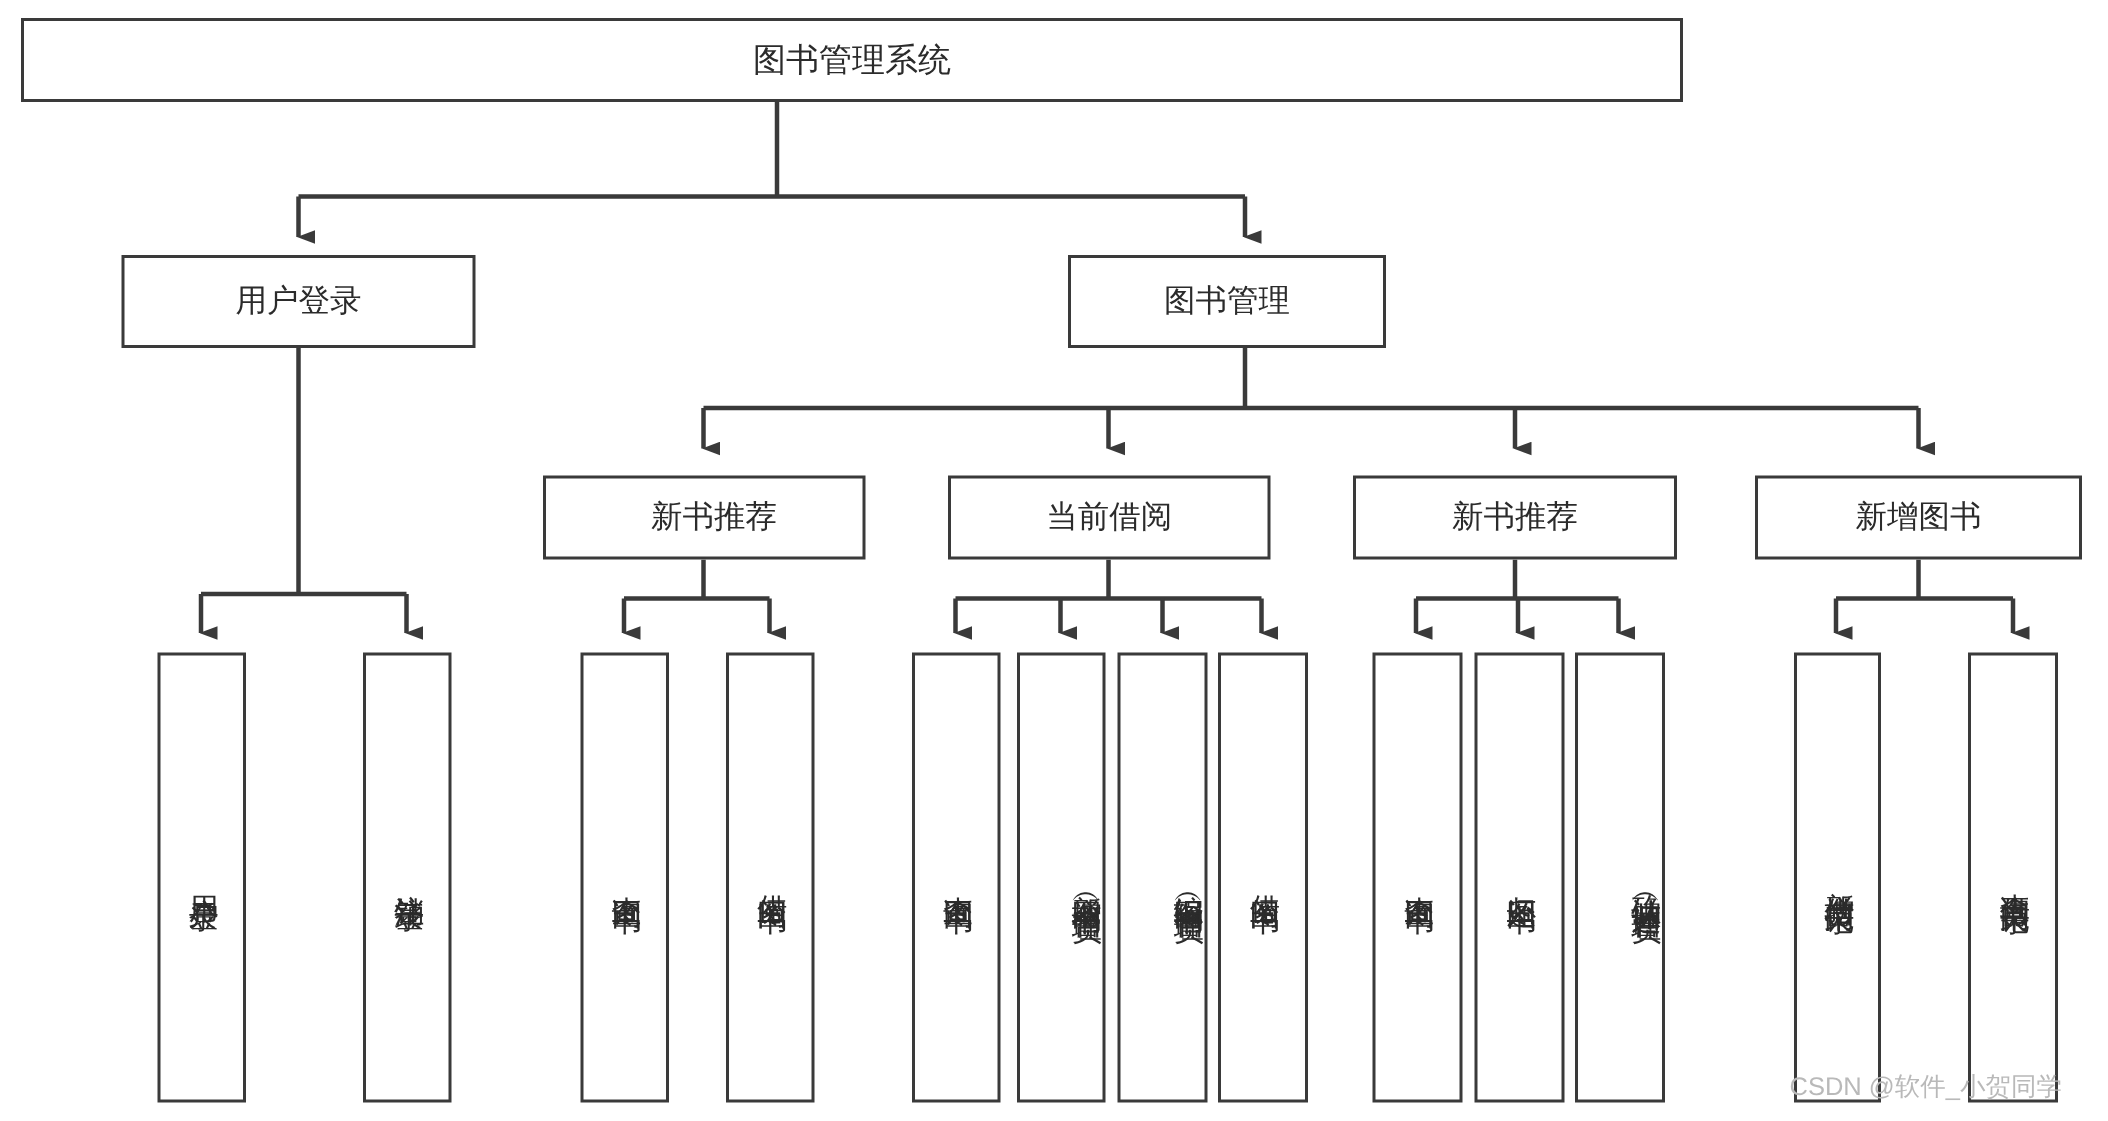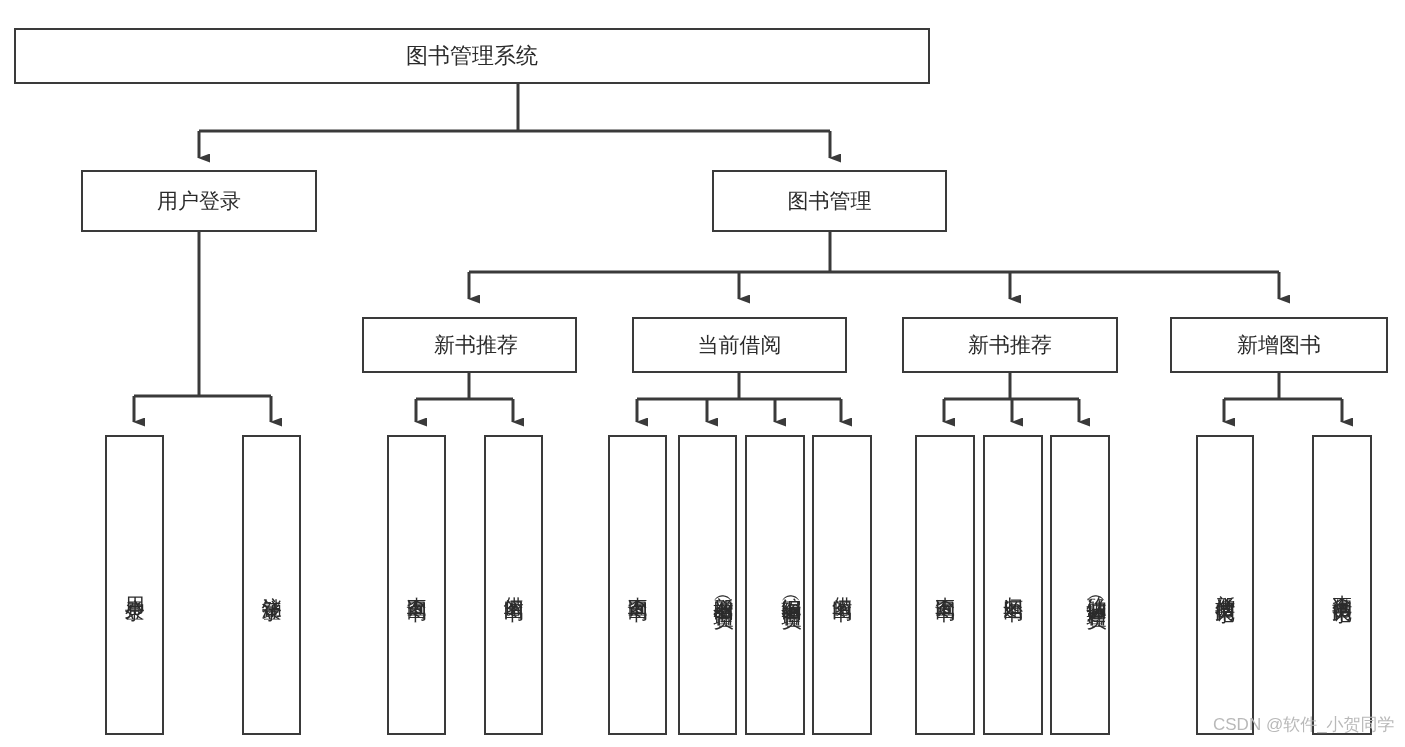--- a/index.html
+++ b/index.html
@@ -58,21 +58,20 @@
     padding-top: 0;
   }
   .watermark {
     position: absolute;
     left: 1193px;
     top: 713px;
     font-size: 17px;
     color: #b9b9b9;
     white-space: nowrap;
     z-index: 3;
-    margin-left: 20px;
   }
 </style>
 </head>
 <body>
 
 <div id="canvas">
 
   <svg id="wires" viewBox="0 0 1405 747">
     <defs>
       <marker id="arw" markerWidth="10" markerHeight="12" refX="4.5" refY="11" orient="auto" markerUnits="userSpaceOnUse">
@@ -116,24 +115,24 @@
       <path d="M1012,399 L1012,422" marker-end="url(#arw)"></path>
       <path d="M1079,399 L1079,422" marker-end="url(#arw)"></path>
 
       <path d="M1279,373 L1279,399"></path>
       <path d="M1224,399 L1342,399"></path>
       <path d="M1224,399 L1224,422" marker-end="url(#arw)"></path>
       <path d="M1342,399 L1342,422" marker-end="url(#arw)"></path>
     </g>
   </svg>
 
-  <div class="node node-root" style="left:14px; top:28px; width:916px; height:56px;">图书管理系统</div>
+  <div class="node node-root" style="left:14px; top:12px; width:1108px; height:56px;">图书管理系统</div>
 
   <div class="node node-h" style="left:81px; top:170px; width:236px; height:62px;">用户登录</div>
-  <div class="node node-h" style="left:712px; top:170px; width:235px; height:62px;">图书管理</div>
+  <div class="node node-h" style="left:712px; top:170px; width:212px; height:62px;">图书管理</div>
 
   <div class="node node-h" style="left:362px; top:317px; width:215px; height:56px;padding-left:13px;">新书推荐</div>
   <div class="node node-h" style="left:632px; top:317px; width:215px; height:56px;">当前借阅</div>
   <div class="node node-h" style="left:902px; top:317px; width:216px; height:56px;">新书推荐</div>
   <div class="node node-h" style="left:1170px; top:317px; width:218px; height:56px;">新增图书</div>
 
   <div class="node node-v center" style="left:105px; top:435px; width:59px; height:300px;">用户登录</div>
   <div class="node node-v center" style="left:242px; top:435px; width:59px; height:300px;">注销登录</div>
 
   <div class="node node-v center" style="left:387px; top:435px; width:59px; height:300px;">查询图书</div>

